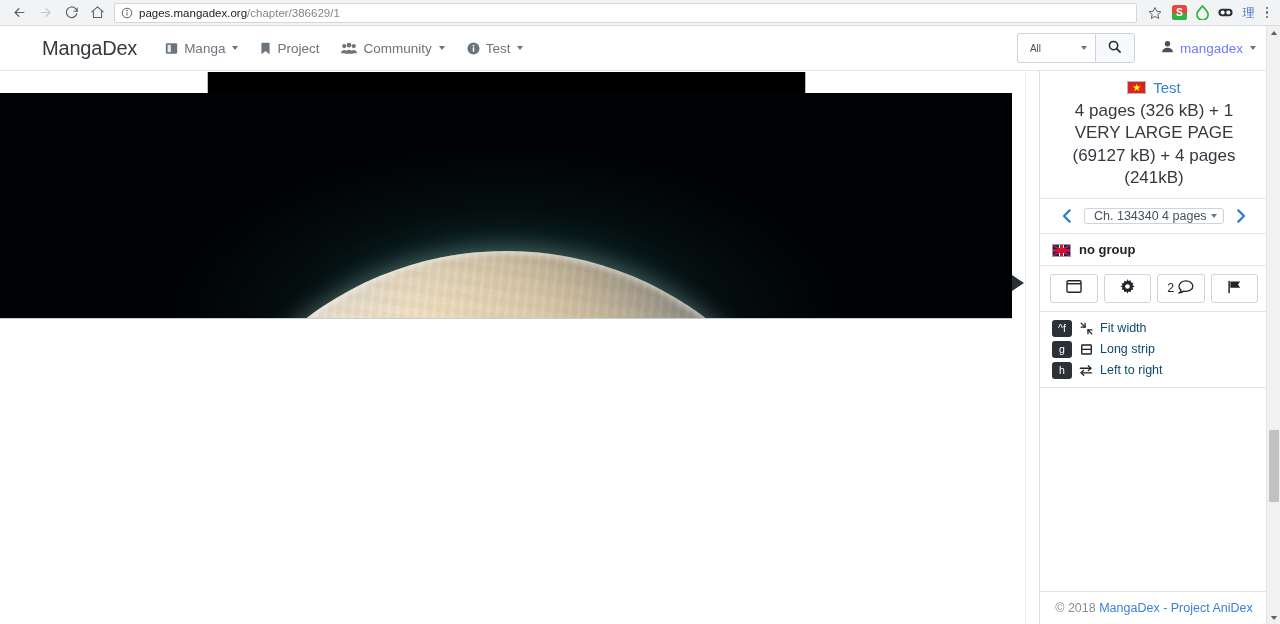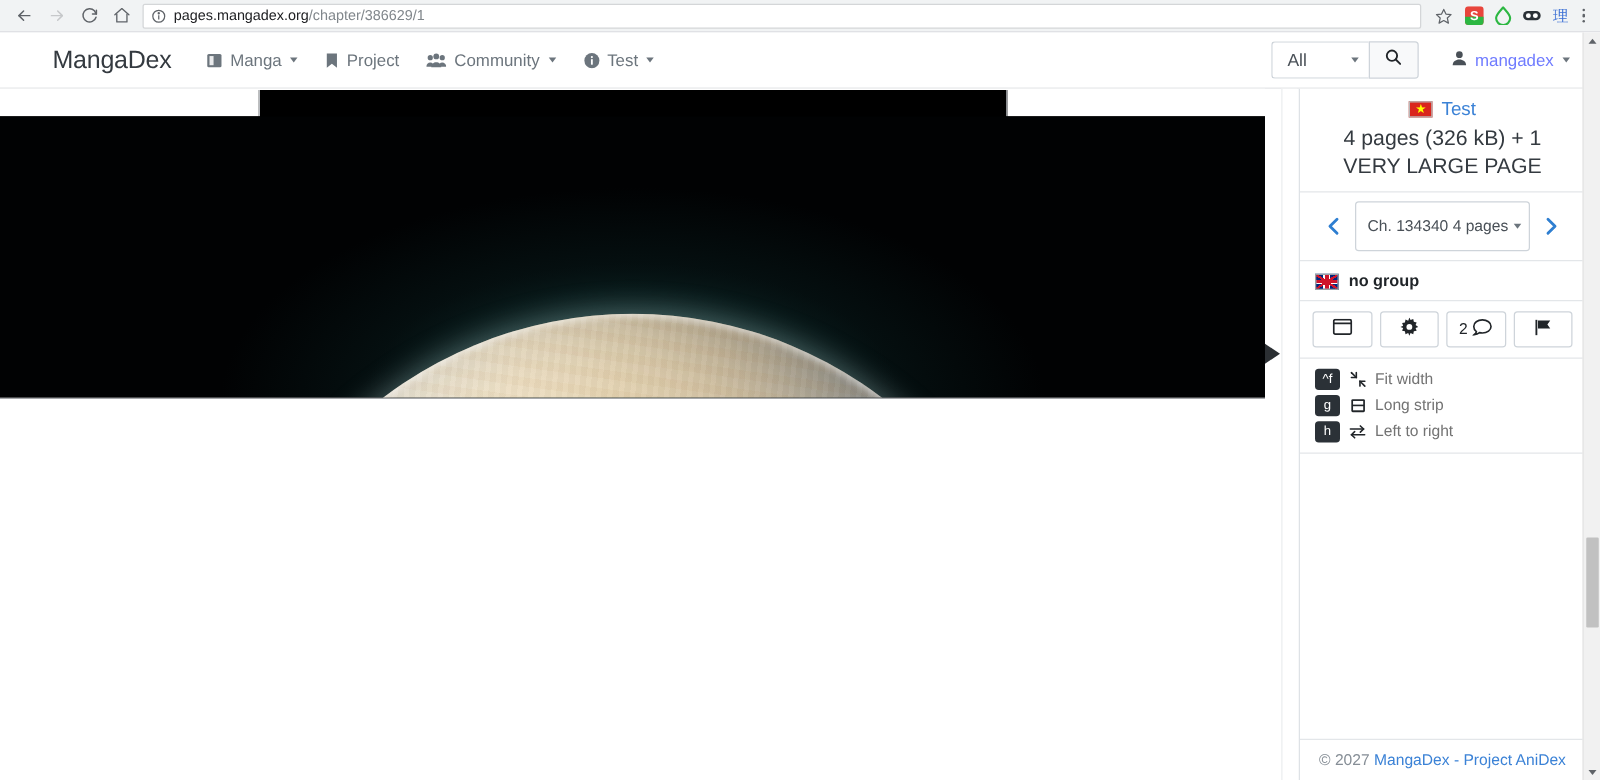--- a/index.html
+++ b/index.html
@@ -78,21 +78,21 @@
   }
   .search-group { display: flex; height: 30px; }
   .search-select {
     width: 78px;
     border: 1px solid #ced4da;
     border-right: none;
     border-radius: 3px 0 0 3px;
     background: #fff;
     display: flex; align-items: center; justify-content: space-between;
     padding: 0 8px 0 12px;
-    font-size: 14px; color: #495057;
+    font-size: 10px; color: #495057;
   }
   .sel-caret {
     width: 0; height: 0;
     border-left: 3px solid transparent;
     border-right: 3px solid transparent;
     border-top: 4px solid #6c757d;
   }
   .search-input {
     width: 125px;
     border: 1px solid #ced4da;
@@ -223,21 +223,21 @@
     font-size: 17px; color: #343a40;
     line-height: 1.32;
   }
   .chap-nav {
     display: flex; align-items: center; justify-content: center;
     gap: 8px; padding: 7px 10px;
     border-bottom: 1px solid #e3e6e9;
   }
   .chev { color: #2f7fd1; display: flex; align-items: center; }
   .chap-select {
-    width: 140px; height: 40px;
+    width: 140px; height: 16px;
     border: 1px solid #ced4da; border-radius: 3px;
     background: #fff;
     display: flex; align-items: center; justify-content: space-between;
     padding: 0 6px 0 9px;
     font-size: 12.5px; color: #495057;
     overflow: hidden;
   }
   .chap-label { white-space: nowrap; overflow: hidden; }
   .group-row {
     display: flex; align-items: flex-end; gap: 8px;
@@ -278,21 +278,21 @@
   .sc-row { display: flex; align-items: center; gap: 7px; }
   .kbd {
     min-width: 20px; height: 17px;
     background: #2b3137; color: #fff;
     border-radius: 3px;
     font-size: 10.5px;
     display: flex; align-items: center; justify-content: center;
     padding: 0 4px;
   }
   .sc-icon { width: 14px; display:flex; align-items:center; justify-content:center; color:#212529; }
-  .sc-label { font-size: 12.5px; color: #737373; }
+  .sc-label { font-size: 12.5px; color: #0c4a6e; }
   .sb-spacer { flex: 1; }
   .sb-footer {
     border-top: 1px solid #e3e6e9;
     padding: 9px 0;
     text-align: center;
     font-size: 12.5px;
     color: #868e96;
   }
   .sb-footer a { color: #3b82d6; text-decoration: none; }
 
@@ -495,20 +495,21 @@
 
 <div class="sidebar">
 
   <div class="sb-sec">
     <div class="sb-title-row">
       <span class="flag-vn">★</span>
       <span class="sb-title">Test</span>
     </div>
     <div class="sb-desc">
       <div>4 pages (326 kB) + 1 VERY LARGE PAGE</div>
+      <div>(69127 kB) + 4 pages (241kB)</div>
     </div>
   </div>
 
   <div class="chap-nav">
     <span class="chev">
       <svg width="17" height="20" viewBox="0 0 24 24" fill="none" stroke="currentColor" stroke-width="3.2" stroke-linecap="round" stroke-linejoin="round">
           <polyline points="15 4 7 12 15 20"></polyline>
         </svg>
     </span>
     <div class="chap-select">
@@ -596,21 +597,21 @@
             <polyline points="5.2 7.8 2 10.8 5.2 13.8"></polyline>
           </svg>
       </span>
       <span class="sc-label">Left to right</span>
     </div>
   </div>
 
   <div class="sb-spacer"></div>
 
   <div class="sb-footer">
-    <span>© 2027 </span><a href="#">MangaDex - Project AniDex</a>
+    <span>© 2018 </span><a href="#">MangaDex - Project AniDex</a>
   </div>
 </div>
 
 <div class="vscroll-outer">
   <div class="vs-arrow up">
     <svg width="8" height="8" viewBox="0 0 10 10" fill="#5f6368">
         <polygon points="5,2.5 9,7.5 1,7.5"></polygon>
       </svg>
   </div>
   <div class="vs-thumb"></div>

